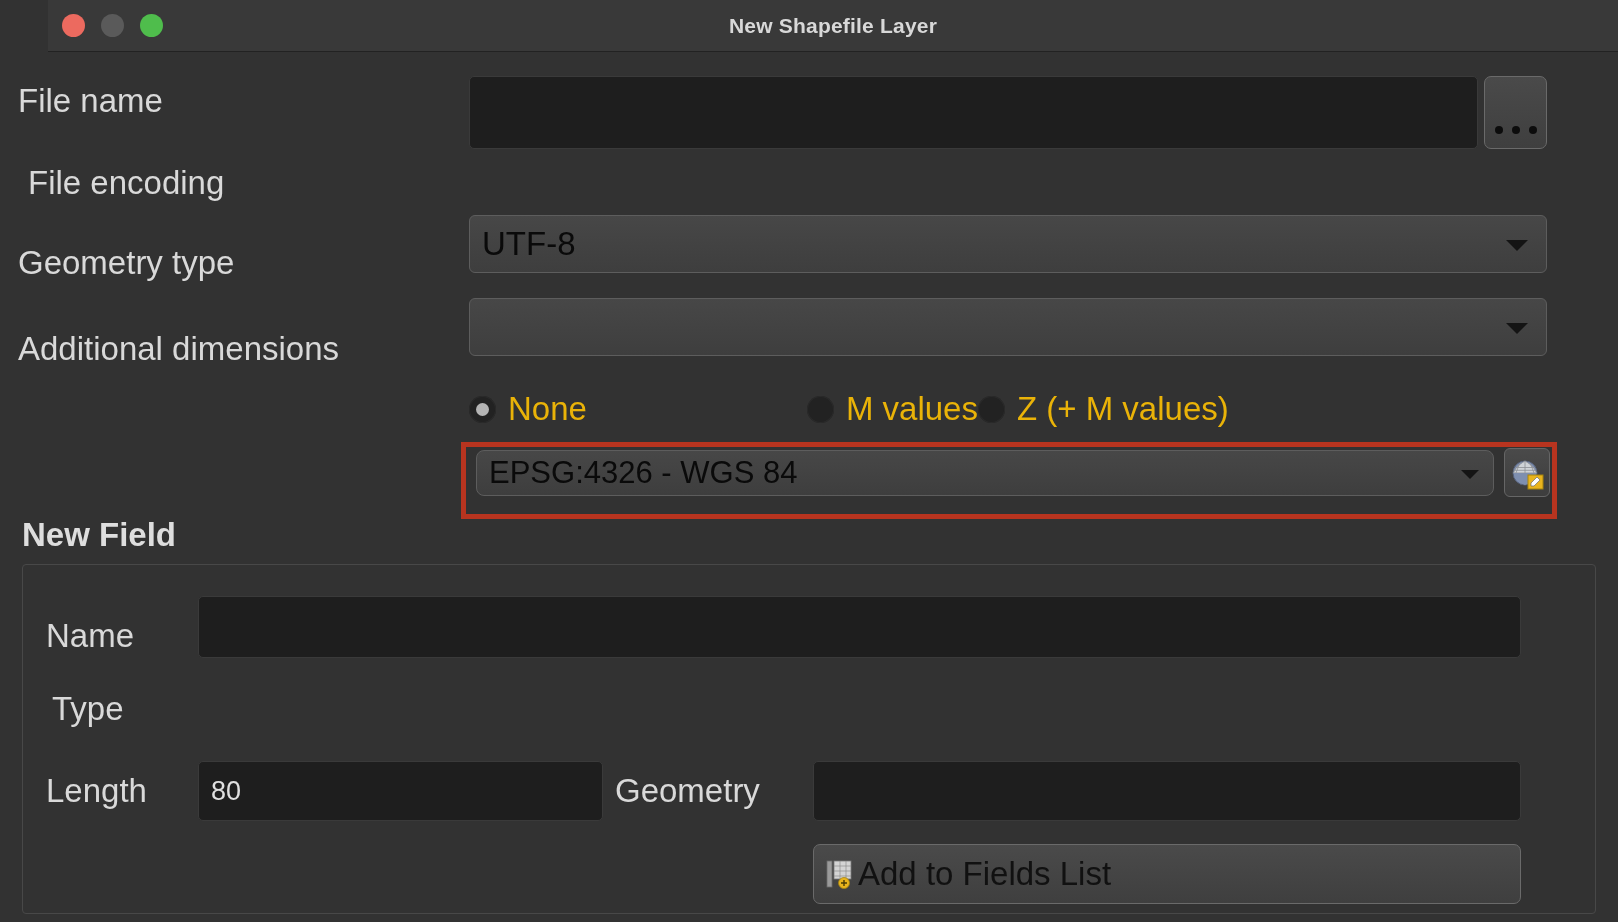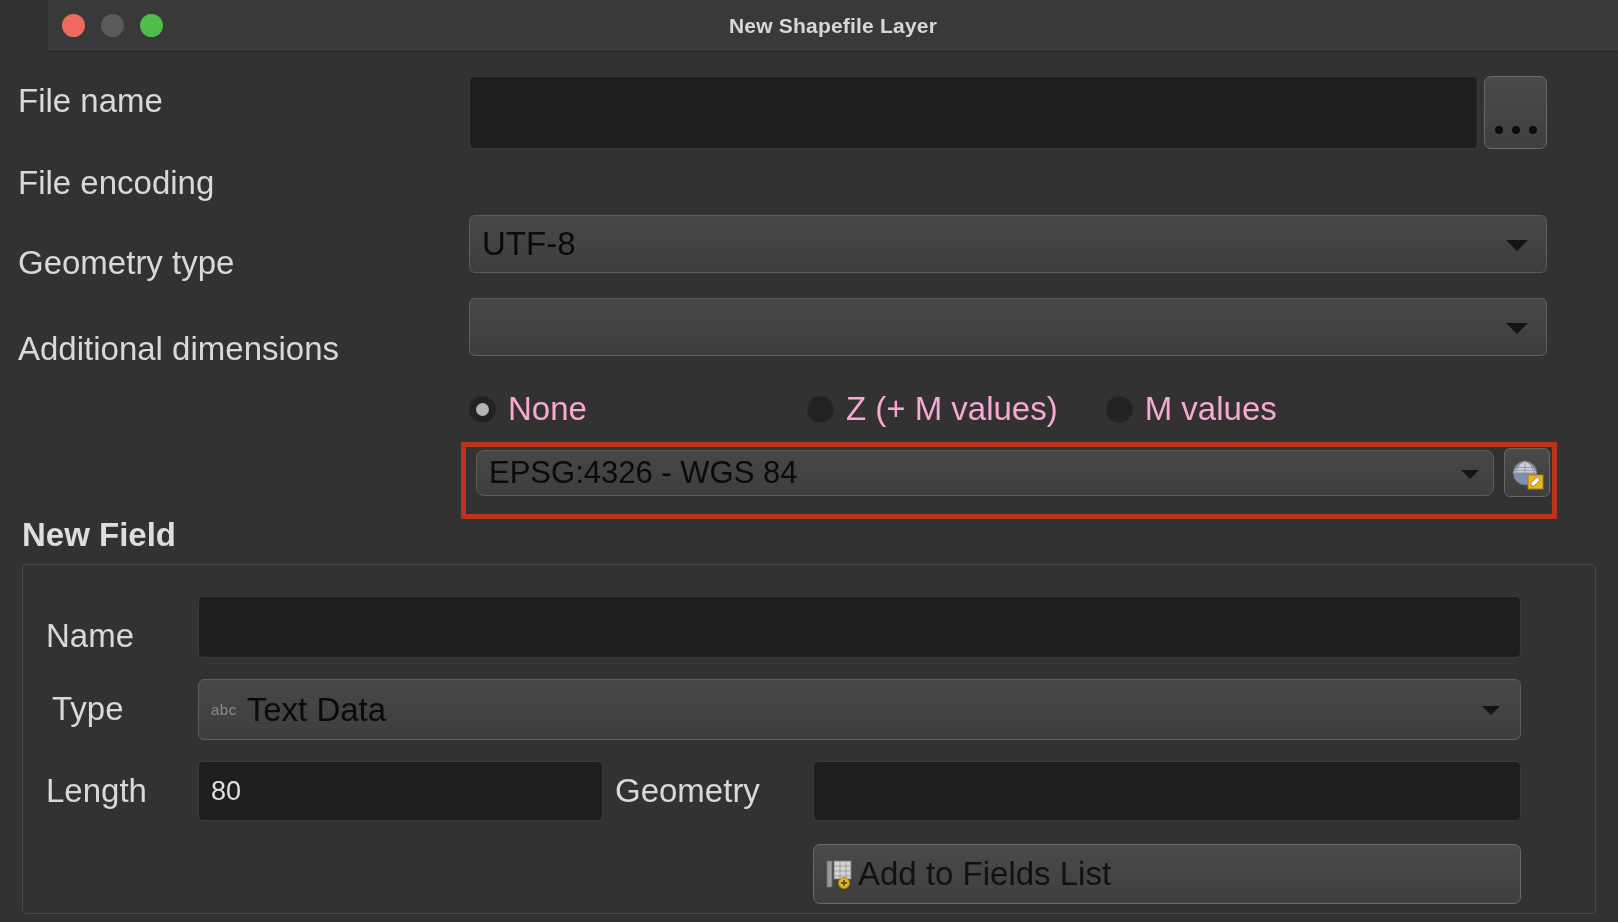--- a/index.html
+++ b/index.html
@@ -170,21 +170,21 @@
   .radio .dot i {
     display: none;
     width: 13px; height: 13px;
     border-radius: 50%;
     background: #b4b4b4;
   }
   .radio.checked .dot i { display: block; }
   .radio span.rlabel {
     margin-left: 12px;
     font-size: 33px;
-    color: #f9a8d4;
+    color: #eab308;
     white-space: nowrap;
   }
 
   
   .highlight-box {
     position: absolute;
     border: 5px solid #b8341f;
     box-sizing: border-box;
     pointer-events: none;
   }
@@ -252,21 +252,21 @@
     </div>
     <input class="text-input" type="text" style="position: absolute; left: 469px; top: 24px; width: 1009px; height: 73px;" value="">
     <div class="btn dots-btn" style="left:1484px; top:24px; width:63px; height:73px;">
       <span class="dots">
           <i></i>
           <i></i>
           <i></i>
         </span>
     </div>
 
-    <div class="form-row" style="left:18px; top:114px;">
+    <div class="form-row" style="left:28px; top:114px;">
       <span class="lbl">File encoding</span>
     </div>
     <div class="combo" style="position:absolute; left:469px; top:163px; width:1078px; height:58px;">
       <span>UTF-8</span>
       <span class="arrow"></span>
     </div>
 
     <div class="form-row" style="left:18px; top:194px;">
       <span class="lbl">Geometry type</span>
     </div>
@@ -278,27 +278,27 @@
     <div class="form-row" style="left:18px; top:280px;">
       <span class="lbl">Additional dimensions</span>
     </div>
     <div class="radio-group" style="position:absolute; left:469px; top:329px; height:56px; align-items:center;">
       <div class="radio checked" style="margin-right:220px;">
         <span class="dot">
             <i></i>
           </span>
         <span class="rlabel">None</span>
       </div>
+      <div class="radio">
+        <span class="dot"></span>
+        <span class="rlabel">M values</span>
+      </div>
       <div class="radio" style="margin-right:48px;">
         <span class="dot"></span>
         <span class="rlabel">Z (+ M values)</span>
-      </div>
-      <div class="radio">
-        <span class="dot"></span>
-        <span class="rlabel">M values</span>
       </div>
     </div>
 
     <div class="highlight-box" style="left:461px; top:390px; width:1096px; height:77px;"></div>
     <div class="combo" style="position:absolute; left:476px; top:398px; width:1018px; height:46px; font-size:31px; border-radius:8px;">
       <span>EPSG:4326 - WGS 84</span>
       <span class="arrow" style="border-left-width:9px;border-right-width:9px;border-top-width:9px;right:14px;margin-top:-3px;"></span>
     </div>
     <div class="crs-btn" style="left:1504px; top:396px; width:46px; height:49px;">
       <svg width="34" height="34" viewBox="0 0 34 34">
@@ -312,25 +312,20 @@
     </div>
 
     <div class="section-title" style="left:22px; top:464px;">New Field</div>
 
     <div class="groupbox" style="left:22px; top:512px; width:1574px; height:350px;"></div>
 
     <div class="lbl" style="position:absolute; left:46px; top:557px;margin-top:10px;">Name</div>
     <input class="text-input" type="text" style="position: absolute; left: 198px; top: 544px; width: 1323px; height: 62px;" value="">
 
     <div class="lbl" style="position:absolute; left:52px; top:640px;">Type</div>
-    <div class="combo" style="position:absolute; left:198px; top:627px; width:1323px; height:61px;">
-      <span class="small-icon-abc">abc</span>
-      <span>Text Data</span>
-      <span class="arrow" style="border-left-width:9px;border-right-width:9px;border-top-width:9px;right:20px;"></span>
-    </div>
 
     <div class="lbl" style="position:absolute; left:46px; top:722px;">Length</div>
     <input class="text-input" type="text" style="position: absolute; left: 198px; top: 709px; width: 405px; height: 60px;" value="80">
 
     <div class="lbl" style="position:absolute; left:615px; top:722px;">Geometry</div>
     <input class="text-input" type="text" style="position: absolute; left: 813px; top: 709px; width: 708px; height: 60px;" value="">
 
     <div class="btn" style="position:absolute; left:813px; top:792px; width:708px; height:60px; justify-content:flex-start; padding-left:12px;">
       <svg class="fields-icon" viewBox="0 0 26 30">
         <rect x="1" y="2" width="5" height="26" fill="#9a9a9a" stroke="#6b6b6b" stroke-width="0.8"></rect>

